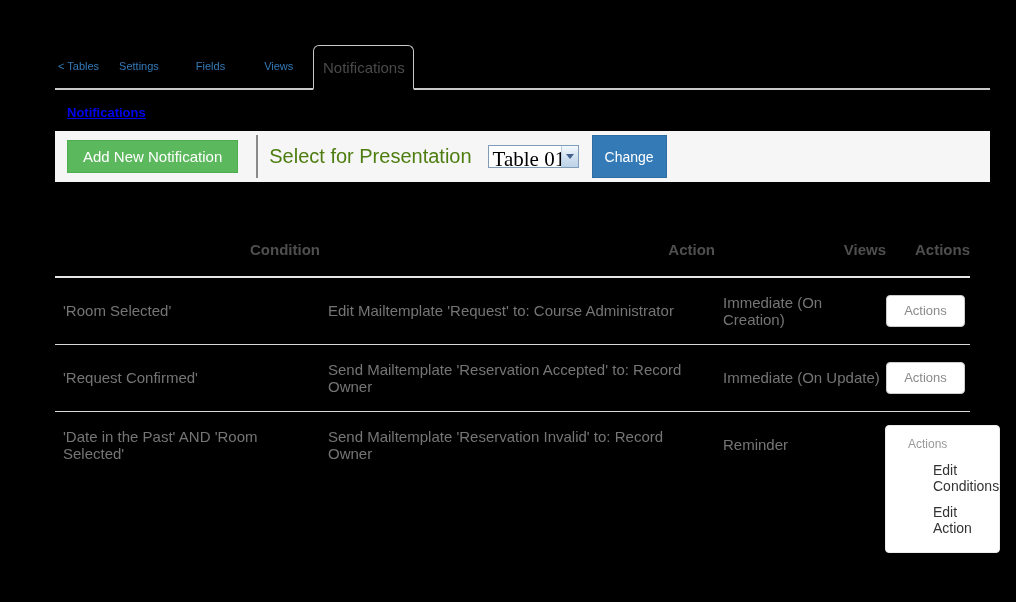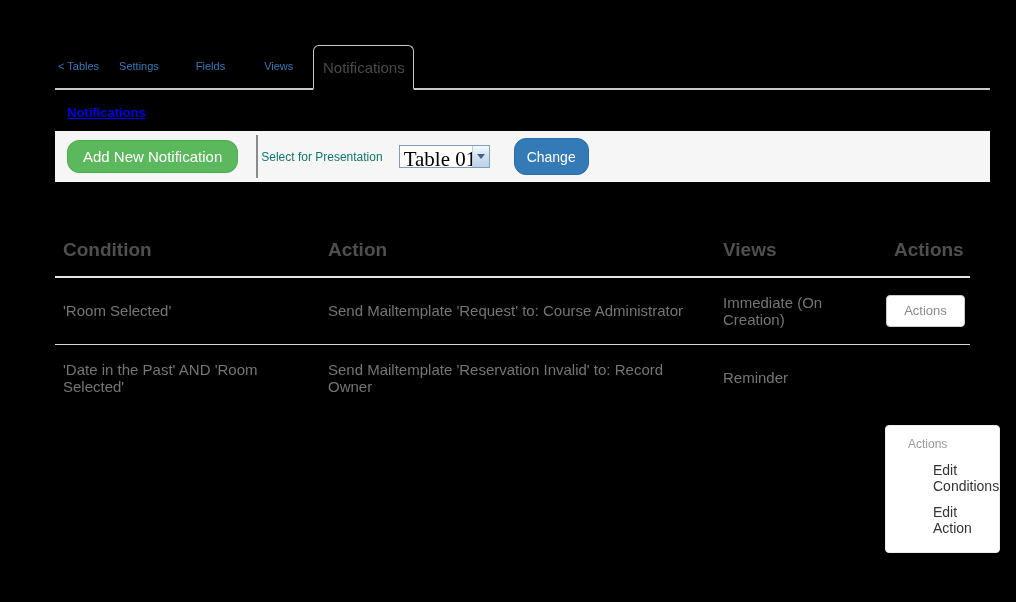--- a/index.html
+++ b/index.html
@@ -53,62 +53,62 @@
     color:var(--link-blue);font-size:13px;font-weight:bold;
     text-decoration:underline;cursor:pointer;
   }
 
   
   .toolbar{
     margin-top:12px;height:51px;background:#f6f6f6;
     display:flex;align-items:center;padding-left:12px;
   }
   .btn{
-    border:none;border-radius:12px;cursor:pointer;
+    border:none;border-radius:0;cursor:pointer;
     font-family:"Liberation Sans", sans-serif;
   }
   .btn-add{
     background:var(--green);border:1px solid #4cae4c;color:#fff;
     font-size:15px;height:33px;padding:0 15px;
   }
   .toolbar-divider{
     width:2px;height:43px;background:#8a8a8a;margin-left:18px;
   }
-  .select-label{font-size:12px;color:#0f766e;margin-left:3px;}
+  .select-label{font-size:20px;color:#4d7c0f;margin-left:11px;}
   .fake-select{
     margin-left:16px;width:91px;height:23px;background:#fff;
     border:1px solid #7f9db9;display:flex;align-items:stretch;cursor:pointer;
   }
   .fake-select .value{
     flex:1;font-family:"Liberation Serif", serif;font-size:21px;color:#000;
     padding:1px 0 0 4px;white-space:nowrap;overflow:hidden;
   }
   .fake-select .arrow-box{
     width:17px;border-left:1px solid #b9cfe4;
     background:linear-gradient(#f4f9fd,#cfe0ef 55%,#bed3e8);
     display:flex;align-items:center;justify-content:center;
   }
   .fake-select .arrow-box .tri{
     width:0;height:0;border-left:4px solid transparent;
     border-right:4px solid transparent;border-top:5px solid #44618d;
   }
   .btn-change{
-    margin-left:24px;background:var(--accent-blue);border:1px solid #2e6da4;
-    color:#fff;font-size:14px;height:37px;padding:0 12px;
+    margin-left:13px;background:var(--accent-blue);border:1px solid #2e6da4;
+    color:#fff;font-size:14px;height:43px;padding:0 12px;
   }
 
   
   table.grid{
     margin-top:41px;width:915px;border-collapse:collapse;table-layout:fixed;
   }
   .grid col.c1{width:265px;} .grid col.c2{width:395px;}
   .grid col.c3{width:171px;} .grid col.c4{width:84px;}
   .grid th{
-    height:54px;text-align:left;vertical-align:middle;
-    font-size:19px;font-weight:bold;color:var(--header-text);
+    height:54px;text-align:right;vertical-align:middle;
+    font-size:15px;font-weight:bold;color:var(--header-text);
     padding:0 0 0 8px;border-bottom:2px solid #e6e6e6;
   }
   .grid td{
     height:67px;vertical-align:middle;
     font-size:15px;color:var(--row-text);
     padding:0 6px 0 8px;
   }
   .grid tr.sep td{border-bottom:1px solid var(--line);}
   .grid td.actions-cell{padding:0;}
   .btn-actions{
@@ -174,22 +174,30 @@
       <tr>
         <th>Condition</th>
         <th>Action</th>
         <th>Views</th>
         <th>Actions</th>
       </tr>
     </thead>
     <tbody>
       <tr class="sep">
         <td>'Room Selected'</td>
-        <td>Send Mailtemplate 'Request' to: Course Administrator</td>
+        <td>Edit Mailtemplate 'Request' to: Course Administrator</td>
         <td>Immediate (On Creation)</td>
+        <td class="actions-cell">
+          <button class="btn-actions">Actions</button>
+        </td>
+      </tr>
+      <tr class="sep">
+        <td>'Request Confirmed'</td>
+        <td>Send Mailtemplate 'Reservation Accepted' to: Record Owner</td>
+        <td>Immediate (On Update)</td>
         <td class="actions-cell">
           <button class="btn-actions">Actions</button>
         </td>
       </tr>
       <tr>
         <td>'Date in the Past' AND 'Room Selected'</td>
         <td>Send Mailtemplate 'Reservation Invalid' to: Record Owner</td>
         <td>Reminder</td>
         <td class="actions-cell"></td>
       </tr>

